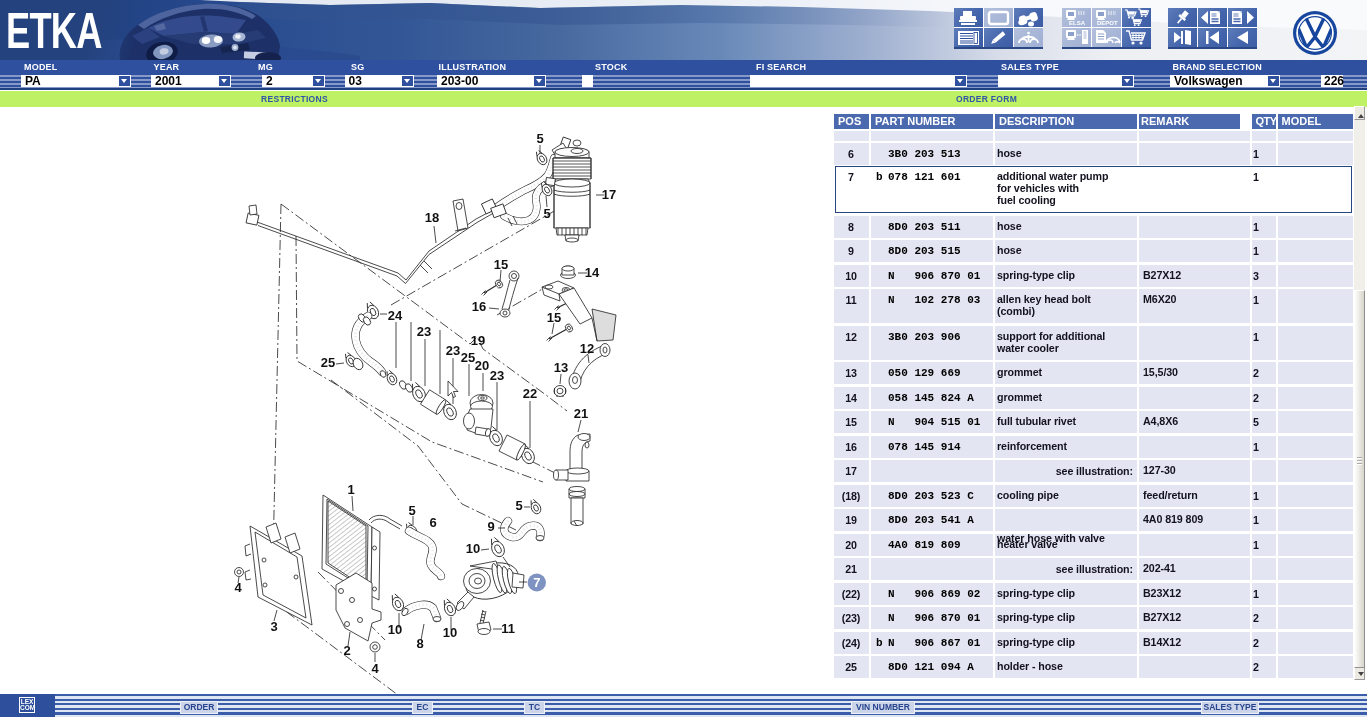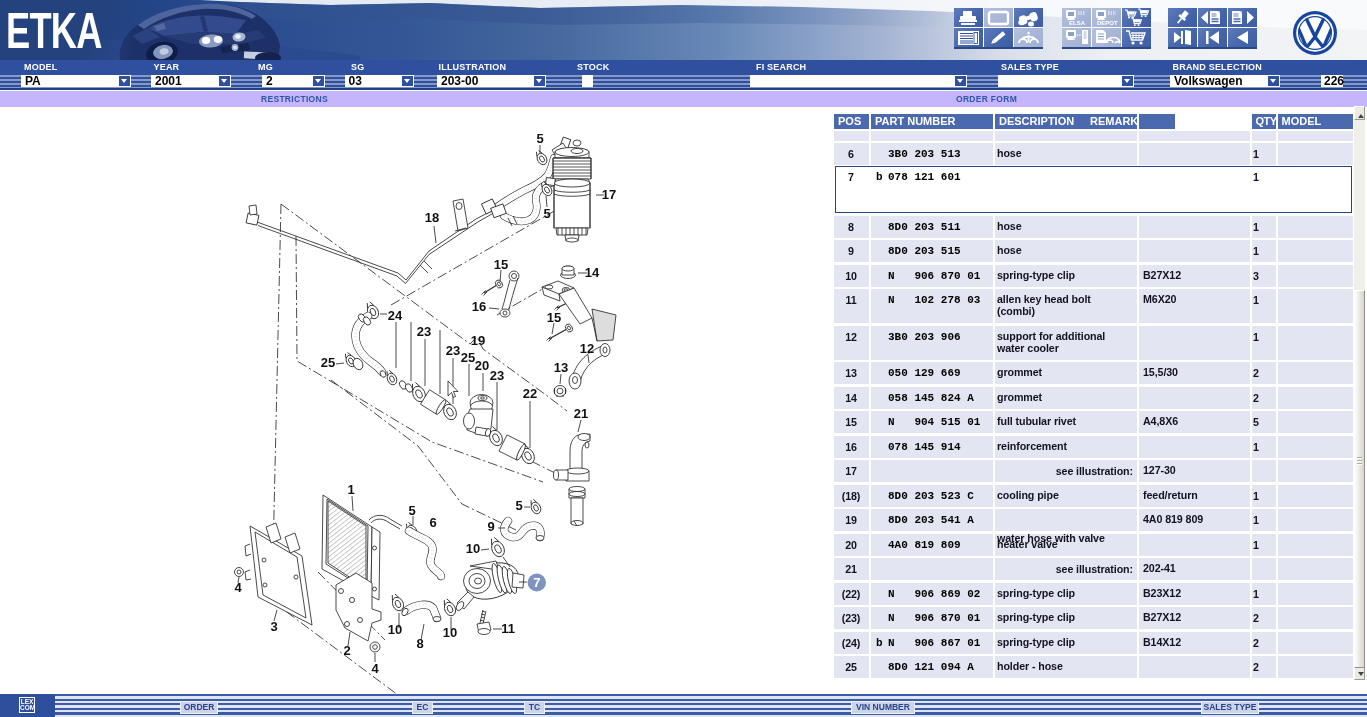--- a/index.html
+++ b/index.html
@@ -14,21 +14,21 @@
 
 #labelbar{left:0;top:60px;width:1367px;height:13px;background:#2e509f;}
 #labelbar span{position:absolute;top:2px;color:#fff;font-size:9px;font-weight:bold;letter-spacing:0.2px;}
 #ddrow{left:0;top:73px;width:1367px;height:15px;
 background:repeating-linear-gradient(to bottom,#2e509f 0 2px,#8799c7 2px 4px);}
 #ddrow .under{position:absolute;left:0;top:15px;width:1367px;height:2px;background:#20407f;}
 .ddbox{position:absolute;top:75px;height:12px;background:#fff;}
 .ddbox b{position:absolute;left:4px;top:0px;font-size:12px;color:#000;line-height:12px;white-space:pre;}
 .ddbtn{position:absolute;top:1px;right:1px;width:11px;height:10px;background:#2e509f;border-left:1.5px solid #fff;}
 .ddbtn:after{content:"";position:absolute;left:2px;top:3px;border:3.5px solid transparent;border-top:4px solid #fff;}
-#subbar{left:0;top:90px;width:1367px;height:16px;background:#c4b5fd;border-top:1px solid #fff;}
+#subbar{left:0;top:90px;width:1367px;height:16px;background:#bef264;border-top:1px solid #fff;}
 #subbar span{position:absolute;top:3px;font-size:8.5px;font-weight:bold;color:#2f55a7;letter-spacing:0.3px;}
 
 .tbgroup{position:absolute;top:8px;display:grid;grid-template-columns:repeat(3,29px);grid-auto-rows:19px;gap:1px;background:#fff;border-bottom:2px solid #2a4885;}
 .tc{position:relative;background:linear-gradient(135deg,#5d7cba 0%,#4465ab 60%,#3c5da5 100%);}
 .tc.lt{background:linear-gradient(135deg,#b3c0dc 0%,#9fafd3 100%);}
 .tc svg{position:absolute;left:0;top:0;}
 
 .th{position:absolute;top:114px;height:15px;background:#4b69ae;color:#fff;font-size:11px;font-weight:bold;line-height:15px;padding-left:4px;box-sizing:border-box;white-space:nowrap;}
 .row{position:absolute;left:834px;width:519px;background:#e3e6f2;}
 .gut{position:absolute;top:114px;height:564px;background:#fff;}
@@ -307,21 +307,21 @@
 <path d="M4,13 L14.5,37.5 L23,27 L31.5,37.5 L42,13" stroke-width="3.4"></path>
 </g>
 </svg>
 </div>
 <div id="labelbar" class="abs">
 <span style="left:24px">MODEL</span>
 <span style="left:153.5px">YEAR</span>
 <span style="left:258px">MG</span>
 <span style="left:351px">SG</span>
 <span style="left:438.5px">ILLUSTRATION</span>
-<span style="left:577px">STOCK</span>
+<span style="left:595px">STOCK</span>
 <span style="left:756px">FI SEARCH</span>
 <span style="left:1001px">SALES TYPE</span>
 <span style="left:1172.5px">BRAND SELECTION</span>
 </div>
 <div id="ddrow" class="abs">
       <div class="under"></div>
     </div>
 <div class="ddbox" style="left:21px;width:110px">
       <b>PA</b>
       <div class="ddbtn"></div>
@@ -358,21 +358,21 @@
 <div class="ddbox" style="left:1321px;width:22px">
       <b style="left:3px">226</b>
     </div>
 <div id="subbar" class="abs">
       <span style="left:261px">RESTRICTIONS</span>
       <span style="left:956px">ORDER FORM</span>
     </div>
 <div class="th" style="left:834px;width:43px">POS</div>
 <div class="th" style="left:871px;width:121.5px">PART NUMBER</div>
 <div class="th" style="left:995px;width:141.5px">DESCRIPTION</div>
-<div class="th" style="left:1086px;width:89px">REMARK</div>
+<div class="th" style="left:1137px;width:103px">REMARK</div>
 <div class="th" style="left:1251.5px;width:24px"><span style="letter-spacing:-0.5px;padding-left:0">QTY</span></div>
 <div class="th" style="left:1277.5px;width:75.5px">MODEL</div>
 <div class="row" style="top:131px;height:9.5px"></div>
 <div class="row" style="top:143px;height:22px"></div>
 <div class="row" style="top:215.5px;height:22px"></div>
 <div class="row" style="top:240px;height:22px"></div>
 <div class="row" style="top:264.5px;height:22px"></div>
 <div class="row" style="top:289px;height:34px"></div>
 <div class="row" style="top:325.5px;height:34px"></div>
 <div class="row" style="top:362px;height:22px"></div>
@@ -395,20 +395,21 @@
 <div class="gut" style="left:1275.5px;width:2px"></div>
 <div class="abs" style="left:834px;top:129px;width:519px;height:2px;background:#fff"></div>
 <div id="hl7"></div>
 <div class="ct" style="left:834px;top:148px;width:34px;text-align:center">6</div>
     <div class="ct mono" style="left:888px;top:148px">3B0 203 513</div>
     <div class="ct" style="left:997px;top:147px">hose</div>
     <div class="ct" style="left:1253px;top:148px">1</div>
 <div class="ct" style="left:834px;top:171px;width:34px;text-align:center">7</div>
     <div class="ct mono" style="left:876px;top:171px">b</div>
     <div class="ct mono" style="left:888px;top:171px">078 121 601</div>
+    <div class="ct" style="left:997px;top:170px">additional water pump<br>for vehicles with<br>fuel cooling</div>
     <div class="ct" style="left:1253px;top:171px">1</div>
 <div class="ct" style="left:834px;top:220.5px;width:34px;text-align:center">8</div>
     <div class="ct mono" style="left:888px;top:220.5px">8D0 203 511</div>
     <div class="ct" style="left:997px;top:219.5px">hose</div>
     <div class="ct" style="left:1253px;top:220.5px">1</div>
 <div class="ct" style="left:834px;top:245px;width:34px;text-align:center">9</div>
     <div class="ct mono" style="left:888px;top:245px">8D0 203 515</div>
     <div class="ct" style="left:997px;top:244px">hose</div>
     <div class="ct" style="left:1253px;top:245px">1</div>
 <div class="ct" style="left:834px;top:269.5px;width:34px;text-align:center">10</div>

